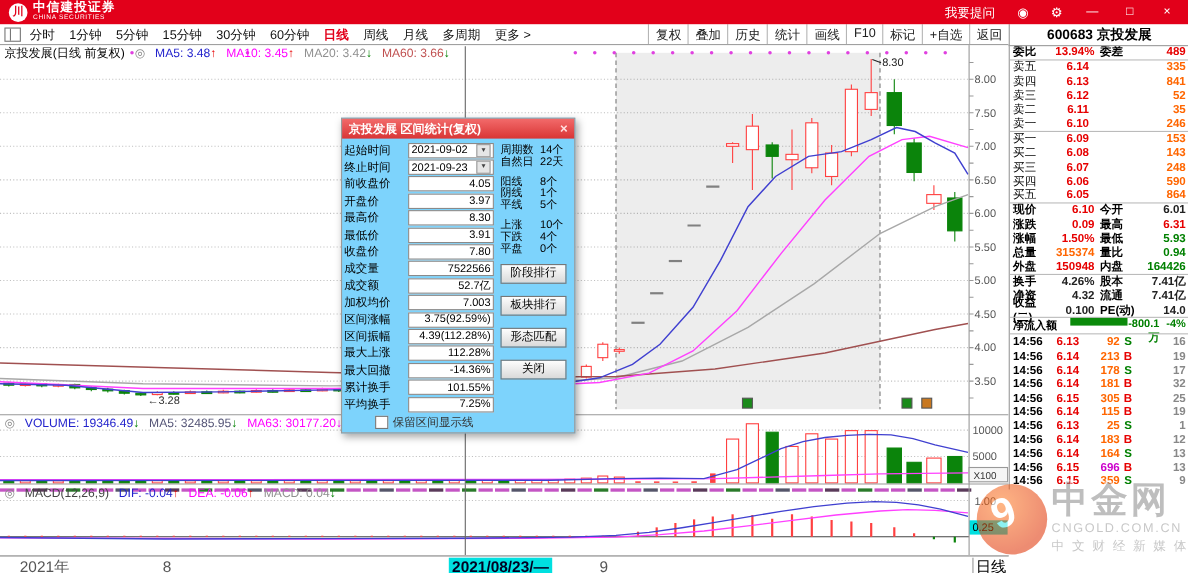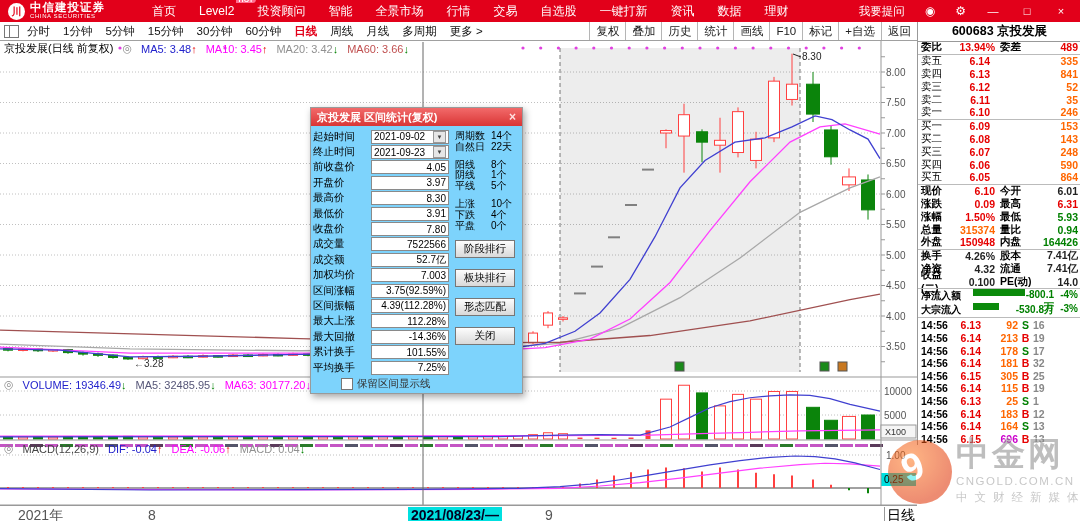--- a/index.html
+++ b/index.html
@@ -60,21 +60,21 @@
   .i-l2{width:38px;padding-left:5px}
   .i-v2{flex:1;text-align:right}
   .flowrow{display:flex;align-items:flex-start;height:14px;padding:0 3px;font-size:10px;flex:none}
   .flowbar{height:7px;background:#0b8a0b;margin-left:2px}
   .ticks{flex:1;display:flex;flex-direction:column;justify-content:space-between;padding:1px 0}
   .trow{display:flex;align-items:center;padding:0 3px;font-size:10.5px;height:12.6px}
   .t-t{width:31px;color:#000}
   .t-p{width:29px;text-align:right}
   .t-v{width:37px;text-align:right}
   .t-b{width:15px;text-align:center}
-  .t-n{flex:1;color:#888}
+  .t-n{flex:1;text-align:right;color:#888}
   .c-red{color:#e60000}.c-green{color:#008000}.c-orange{color:#f60}.c-mag{color:#c0c}
   .c-dark{color:#222}
   
   .dialog{position:absolute;left:310px;top:107px;width:211px;height:285px;background:#7dd3fc;
           border:1px solid #9a9a9a;box-shadow:2px 3px 7px rgba(0,0,0,.35);z-index:10;font-size:10.5px}
   .dlg-title{height:18px;background:linear-gradient(#f26a6a,#d93535);color:#fff;font-weight:bold;
              font-size:11px;display:flex;align-items:center;padding:0 6px}
   .dlg-close{margin-left:auto;cursor:pointer;color:#ffe0e0;font-size:12px;line-height:12px}
   .dlg-body{display:flex;padding:3px 4px 0 2px}
   .dlg-left{width:136px;flex:none}
@@ -112,34 +112,20 @@
 <body>
 
 <div class="topbar">
   <div class="logo">
     <div class="emblem">川</div>
     <div>
       <div class="lt1">中信建投证券</div>
       <div class="lt2">CHINA SECURITIES</div>
     </div>
   </div>
-  <div class="menu">
-      <span class="menu-item">首页</span>
-      <span class="menu-item">Level2<span class="hotbadge">HOT</span></span>
-      <span class="menu-item">投资顾问</span>
-      <span class="menu-item">智能</span>
-      <span class="menu-item">全景市场</span>
-      <span class="menu-item">行情</span>
-      <span class="menu-item">交易</span>
-      <span class="menu-item">自选股</span>
-      <span class="menu-item">一键打新</span>
-      <span class="menu-item">资讯</span>
-      <span class="menu-item">数据</span>
-      <span class="menu-item">理财</span>
-    </div>
   <div class="top-right">
     <span>我要提问</span>
     <span class="ticon">◉</span>
     <span class="ticon">⚙</span>
     <span class="wctl">—</span>
     <span class="wctl">□</span>
     <span class="wctl">×</span>
   </div>
 </div>
 
@@ -685,26 +671,20 @@
       <span class="i-l2">PE(动)</span>
       <span class="i-v2 c-dark">14.0</span>
     </div>
     <div class="pdiv"></div>
     <div class="flowrow">
       <span style="width:50px">净流入额</span>
       <span class="flowbar" style="width:52px"></span>
       <span class="c-green" style="flex:1;text-align:right">-800.1万</span>
       <span class="c-green" style="width:24px;text-align:right">-4%</span>
     </div>
-    <div class="flowrow">
-      <span style="width:50px">大宗流入</span>
-      <span class="flowbar" style="width:26px"></span>
-      <span class="c-green" style="flex:1;text-align:right">-530.8万</span>
-      <span class="c-green" style="width:24px;text-align:right">-3%</span>
-    </div>
     <div class="pdiv"></div>
     <div class="ticks">
       <div class="trow">
         <span class="t-t">14:56</span>
         <span class="t-p c-red">6.13</span>
         <span class="t-v c-orange">92</span>
         <span class="t-b c-green">S</span>
         <span class="t-n">16</span>
       </div>
       <div class="trow">

